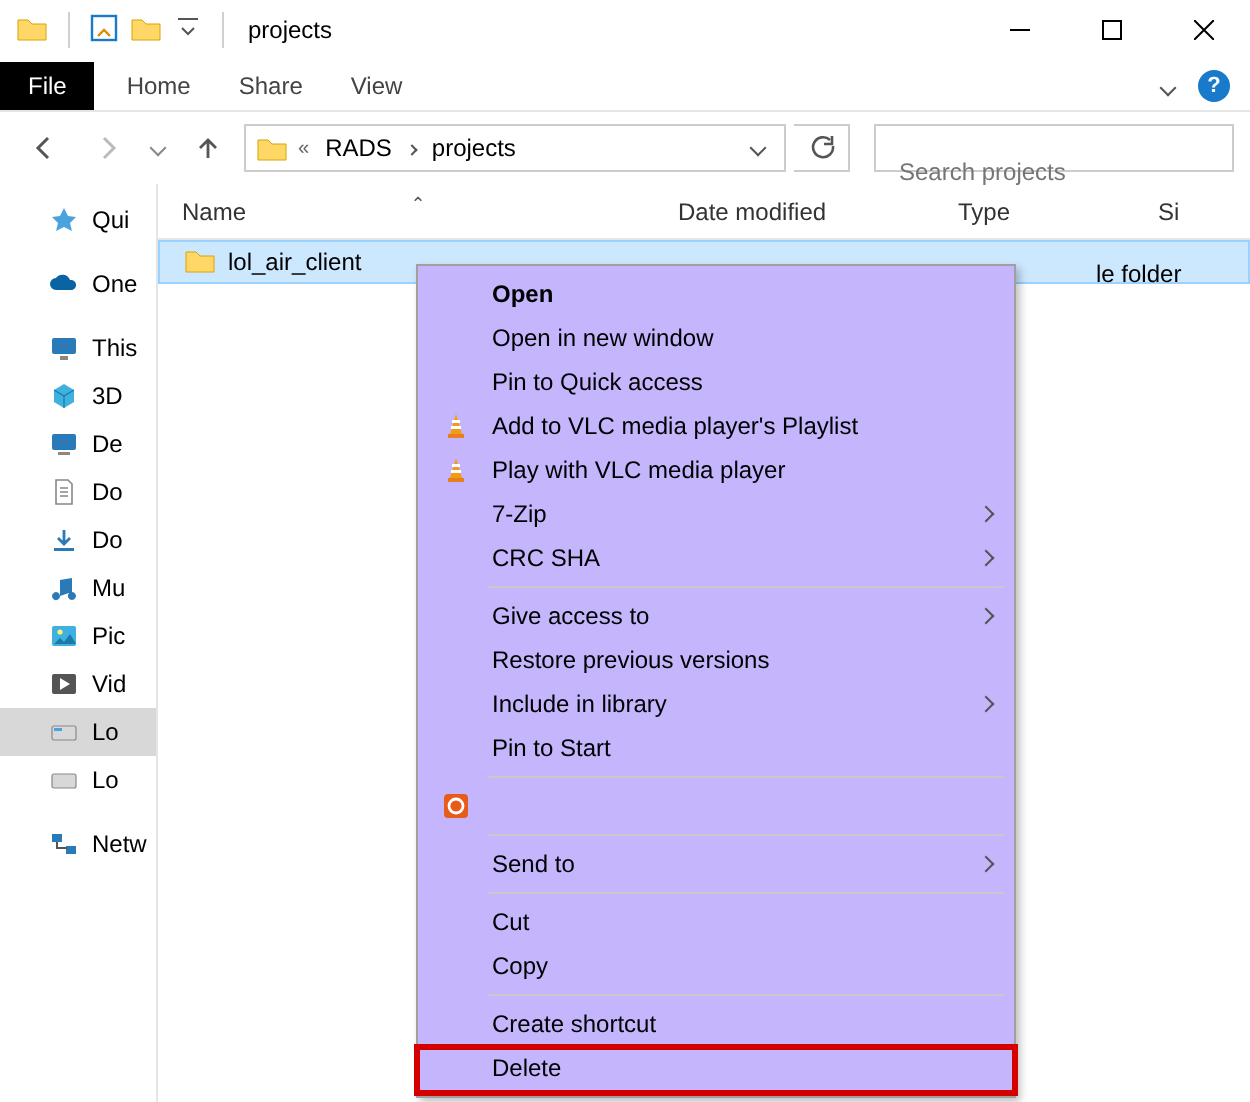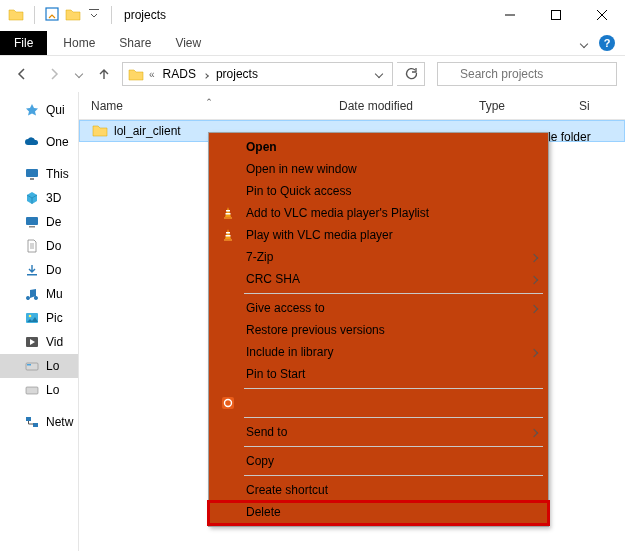--- a/index.html
+++ b/index.html
@@ -25,21 +25,21 @@
   
   .navbar { height: 36px; display: flex; align-items: center; padding: 4px 8px; gap: 4px; }
   .nav-btn { width: 28px; height: 28px; display: flex; align-items: center; justify-content: center; color: #555; }
   .nav-btn.disabled { color: #bbb; }
   .breadcrumb { flex: 1; height: 24px; border: 1px solid #ccc; display: flex; align-items: center; padding: 0 4px; gap: 2px; }
   .bc-icon { width: 18px; display: flex; justify-content: center; }
   .bc-sep { color: #666; font-size: 10px; padding: 0 2px; }
   .bc-item { padding: 0 4px; }
   .bc-dd { width: 18px; display: flex; justify-content: center; color: #666; margin-left: auto; }
   .refresh-btn { width: 28px; height: 24px; border: 1px solid #ccc; border-left: none; display: flex; align-items: center; justify-content: center; }
-  .searchbox { width: 180px; height: 24px; border: 1px solid #ccc; display: flex; align-items: center; padding: 0 6px; gap: 16px; margin-left: 8px; }
+  .searchbox { width: 180px; height: 24px; border: 1px solid #ccc; display: flex; align-items: center; padding: 0 6px; gap: 16px; margin-left: 8px; flex-direction: column; }
   .searchbox input { border: none; outline: none; flex: 1; font-size: 12px; color: #777; background: transparent; }
 
   
   .main { display: flex; height: calc(551px - 30px - 26px - 36px); }
 
   
   .navpane { width: 78px; padding-top: 6px; overflow: hidden; }
   .np-item { height: 24px; display: flex; align-items: center; gap: 6px; padding-left: 24px; white-space: nowrap; }
   .np-item.selected { background: #d8d8d8; }
   .np-icon { width: 16px; height: 16px; flex-shrink: 0; display: flex; align-items: center; justify-content: center; }
@@ -54,21 +54,21 @@
   .ch-type { width: 100px; }
   .ch-size { flex: 1; }
 
   .row { height: 22px; display: flex; align-items: center; }
   .row.selected { background: #cce8ff; border: 1px solid #99d1ff; }
   .row .r-name { width: 260px; padding-left: 12px; display: flex; align-items: center; gap: 6px; }
   .row .r-type { position: absolute; left: 468px; margin-top: 11px; }
   .folder-icon svg { width: 16px; height: 14px; }
 
   
-  .ctx { position: absolute; left: 208px; top: 132px; width: 341px; background: #c2410c; border: 1px solid #a0a0a0; box-shadow: 2px 2px 4px rgba(0,0,0,0.25); padding: 3px; font-size: 12px; }
+  .ctx { position: absolute; left: 208px; top: 132px; width: 300px; background: #c4b5fd; border: 1px solid #a0a0a0; box-shadow: 2px 2px 4px rgba(0,0,0,0.25); padding: 3px; font-size: 12px; }
   .ctx-item { height: 22px; display: flex; align-items: center; position: relative; padding-left: 34px; }
   .ctx-item.bold { font-weight: 600; }
   .ctx-icon { position: absolute; left: 6px; width: 20px; display: flex; justify-content: center; }
   .ctx-sub { position: absolute; right: 8px; color: #555; font-size: 11px; }
   .ctx-sep { height: 1px; background: #c8c8c8; margin: 3px 2px 3px 32px; }
   .ctx-highlight { position: absolute; border: 3px solid #d40000; pointer-events: none; }
 
   .chevron { width: 6px; height: 6px; border-right: 1.5px solid #555; border-bottom: 1.5px solid #555; display: inline-block; }
   .chevron.down { transform: rotate(45deg); }
   .chevron.right { transform: rotate(-45deg); }
@@ -388,20 +388,23 @@
         </svg>
       </span>
   </div>
   <div class="ctx-sep"></div>
   <div class="ctx-item">
       <span>Send to</span>
       <span class="ctx-sub"><span class="chevron right"></span></span>
     </div>
   <div class="ctx-sep"></div>
   <div class="ctx-item">
+      <span>Cut</span>
+    </div>
+  <div class="ctx-item">
       <span>Copy</span>
     </div>
   <div class="ctx-sep"></div>
   <div class="ctx-item">
       <span>Create shortcut</span>
     </div>
   <div class="ctx-item" style="position:relative;">
       <span>Delete</span>
     </div>
   <div class="ctx-highlight" style="left:-2px; right:-2px; bottom:0px; height:26px;"></div>

